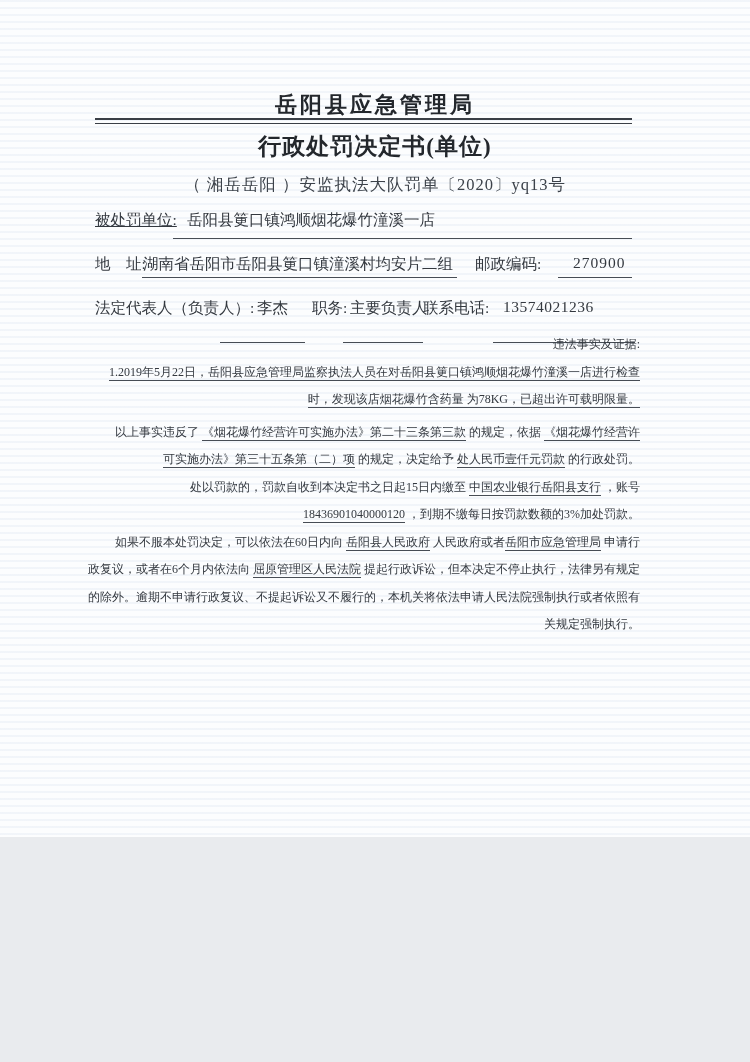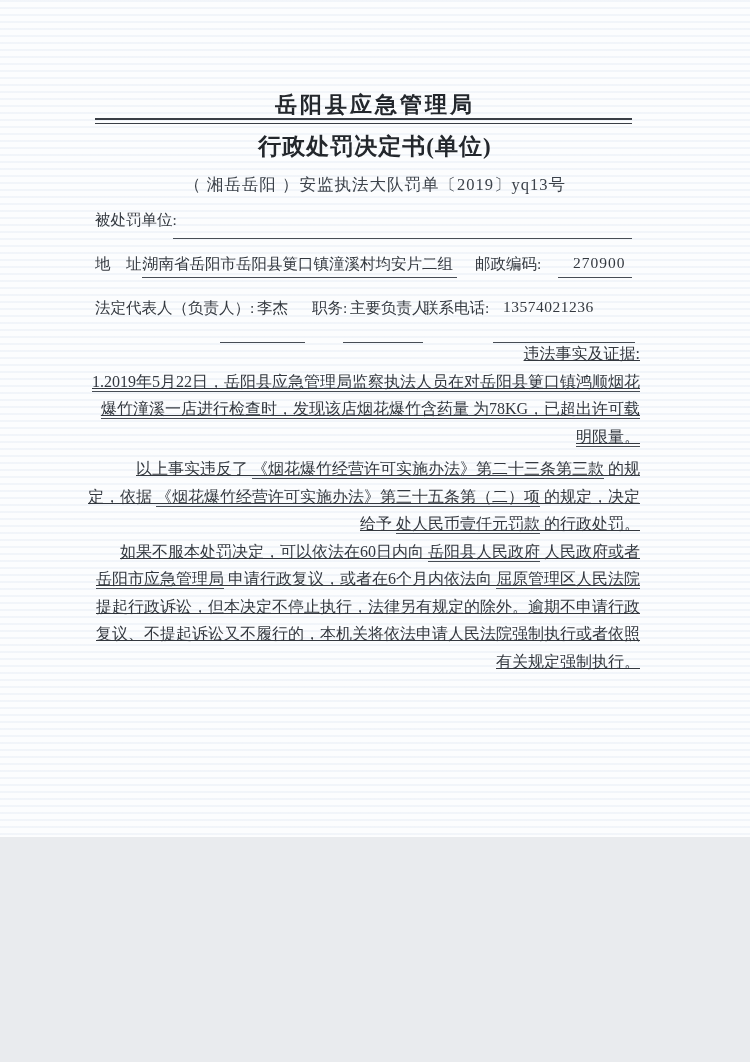--- a/index.html
+++ b/index.html
@@ -20,21 +20,21 @@
 
   .fields{top:210px;left:95px;width:545px;font-size:15.5px;}
   .frow{position:absolute;left:0;width:545px;}
   .frow span{position:absolute;white-space:nowrap;}
   .uline{position:absolute;height:0;border-bottom:1.5px solid #474d55;}
   .r1{top:0;height:44px;}
   .r2{top:44px;height:44px;}
   .r3{top:88px;height:56px;}
   .wrapval{position:absolute;left:255px;top:0;width:66px;text-align:center;line-height:19px;white-space:normal;}
 
-  .bodytext{top:340px;left:88px;width:552px;font-size:16px;line-height:27.5px;text-align:justify;text-decoration:underline;}
+  .bodytext{top:331px;left:88px;width:552px;font-size:12px;line-height:27.5px;text-align:justify;}
   .bodytext p{margin:0;}
   .indent{text-indent:2em;}
   .facts-heading{margin-left:10px;margin-bottom:5px;}
   u{text-decoration:none;border-bottom:1.5px solid #474d55;padding-bottom:1px;}
 
   .datetext{top:929px;left:437px;font-size:16px;letter-spacing:1px;z-index:3;}
   .rule-footer{top:954px;left:85px;width:552px;height:0;border-bottom:2px solid #3f444b;z-index:2;}
   .footnote{top:966px;left:99px;font-size:16px;z-index:2;margin-left:18px;}
 
   .seal{top:882px;left:434px;width:158px;height:158px;z-index:4;
@@ -42,26 +42,27 @@
   .seal text{font-family:"Liberation Serif","DejaVu Serif",serif;}
 </style>
 </head>
 <body>
 
 <div class="page">
 
   <h1 class="abs center agency">岳阳县应急管理局</h1>
   <div class="abs rule-double"></div>
   <h2 class="abs center doctitle">行政处罚决定书(单位)</h2>
-  <p class="abs center docno">（ 湘岳岳阳 ）安监执法大队罚单〔2019〕yq13号</p>
+  <p class="abs center docno">（ 湘岳岳阳 ）安监执法大队罚单〔2020〕yq13号</p>
 
   <div class="abs fields">
 
     <div class="frow r1">
-      <span style="left:0;top:0;">被处罚单位:</span>
+      <span style="left:0;top:0;text-decoration:underline;">被处罚单位:</span>
+      <span style="left:92px;top:0;">岳阳县筻口镇鸿顺烟花爆竹潼溪一店</span>
       <div class="uline" style="left:78px;top:28px;width:459px;"></div>
     </div>
 
     <div class="frow r2">
       <span style="left:0;top:0;">地　址:</span>
       <span style="left:48px;top:0;">湖南省岳阳市岳阳县筻口镇潼溪村均安片二组</span>
       <div class="uline" style="left:47px;top:23px;width:315px;"></div>
       <span style="left:380px;top:0;">邮政编码:</span>
       <span style="left:478px;top:0;letter-spacing:1px;">270900</span>
       <div class="uline" style="left:463px;top:23px;width:74px;"></div>
@@ -77,20 +78,21 @@
       <div class="uline" style="left:125px;top:44px;width:85px;"></div>
       <div class="uline" style="left:248px;top:44px;width:80px;"></div>
       <div class="uline" style="left:398px;top:44px;width:142px;"></div>
     </div>
   </div>
 
   <div class="abs bodytext">
     <p class="facts-heading">违法事实及证据:</p>
     <p><u>1.2019年5月22日，岳阳县应急管理局监察执法人员在对岳阳县筻口镇鸿顺烟花爆竹潼溪一店进行检查时，发现该店烟花爆竹含药量 为78KG，已超出许可载明限量。</u></p>
     <p class="indent" style="margin-top:5px;"><span>以上事实违反了 </span><u>《烟花爆竹经营许可实施办法》第二十三条第三款</u><span> 的规定，依据 </span><u>《烟花爆竹经营许可实施办法》第三十五条第（二）项</u><span> 的规定，决定给予 </span><u>处人民币壹仟元罚款</u><span> 的行政处罚。</span></p>
+    <p class="indent"><span>处以罚款的，罚款自收到本决定书之日起15日内缴至 </span><u>中国农业银行岳阳县支行</u><span> ，账号 </span><u>18436901040000120</u><span> ，到期不缴每日按罚款数额的3%加处罚款。</span></p>
     <p class="indent"><span>如果不服本处罚决定，可以依法在60日内向 </span><u>岳阳县人民政府</u><span> 人民政府或者</span><u>岳阳市应急管理局</u><span> 申请行政复议，或者在6个月内依法向 </span><u>屈原管理区人民法院</u><span> 提起行政诉讼，但本决定不停止执行，法律另有规定的除外。逾期不申请行政复议、不提起诉讼又不履行的，本机关将依法申请人民法院强制执行或者依照有关规定强制执行。</span></p>
   </div>
 
   <p class="abs datetext">2019年5月28日</p>
   <div class="abs rule-footer"></div>
   <p class="abs footnote">本文书一式两份：一份由安全生产监督管理部门备案，一份交被处罚单位.</p>
 
   <svg class="abs seal" viewBox="0 0 160 160">
     <circle cx="80" cy="80" r="74" fill="none" stroke="#c4414d" stroke-width="3" opacity="0.85"></circle>
     <polygon points="80,56 86.2,73.5 104.7,74 90,85.2 95.3,103 80,92.5 64.7,103 70,85.2 55.3,74 73.8,73.5" fill="rgba(196,65,77,0.28)" stroke="#c4414d" stroke-width="1.5" opacity="0.9"></polygon>

